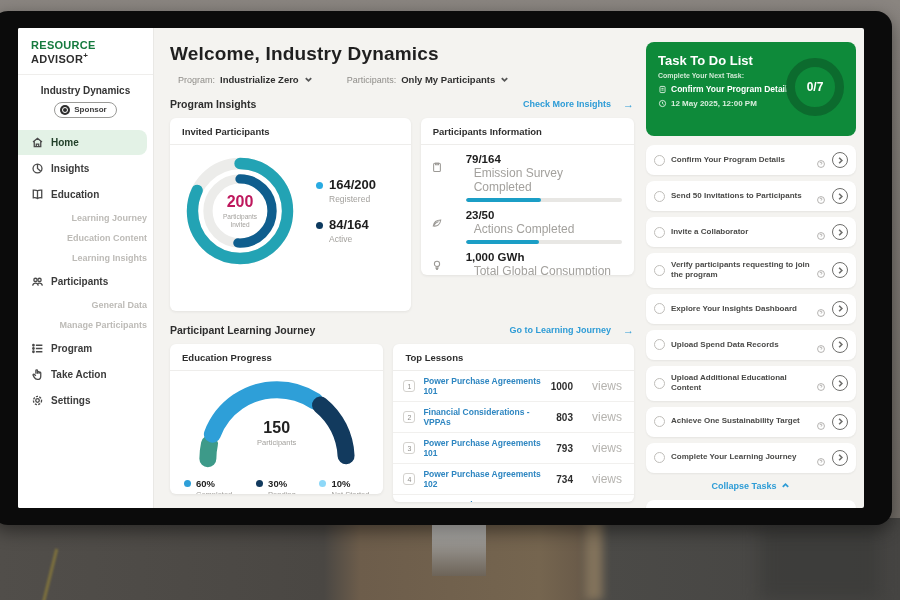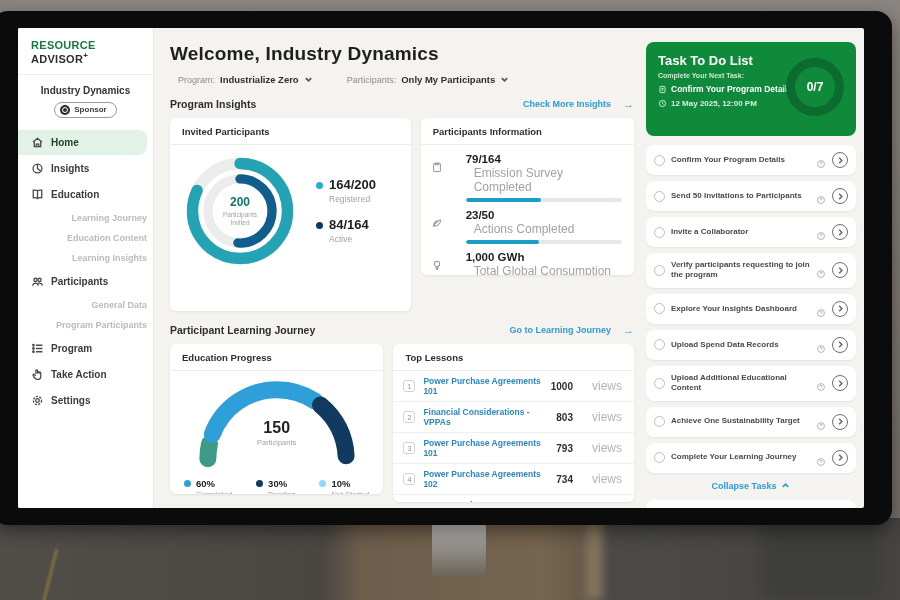--- a/index.html
+++ b/index.html
@@ -48,21 +48,21 @@
   .sec-title { font-size:10.5px; font-weight:bold; color:#2e2e2e; }
   .sec-link { font-size:9px; font-weight:bold; color:#2e9cd6; cursor:pointer; display:flex; align-items:center; gap:12px; }
   .cards { display:flex; gap:10px; margin-top:8px; }
   .card { background:#fff; border-radius:6px; box-shadow:0 1px 3px rgba(40,40,40,.08); overflow:hidden; }
   .card-h { padding:8px 12px 7px; border-bottom:1px solid #eeedeb; font-size:9.5px; font-weight:bold; color:#2e2e2e; }
 
   .card-invited { flex:53; height:193px; }
   .invited-body { display:flex; align-items:center; padding:4px 8px; }
   .donut-wrap { position:relative; width:124px; height:124px; flex:none; }
   .donut-center { position:absolute; inset:0; display:flex; flex-direction:column; align-items:center; justify-content:center; text-align:center; }
-  .donut-center .v { font-size:12px; font-weight:bold; color:#0f766e; }
+  .donut-center .v { font-size:16px; font-weight:bold; color:#be185d; }
   .donut-center .l { font-size:6.5px; color:#a3a19d; width:54px; line-height:1.3; margin-top:2px; }
   .legend-col { margin-left:14px; display:flex; flex-direction:column; gap:14px; }
   .leg { display:flex; gap:6px; align-items:flex-start; }
   .leg .dot { width:7px; height:7px; border-radius:50%; margin-top:4px; flex:none; }
   .leg .v { font-size:13px; font-weight:bold; color:#1d1d1d; line-height:1; }
   .leg .l { font-size:8.5px; color:#a3a19d; margin-top:3px; }
 
   .card-pinfo { flex:47; height:157px; }
   .pinfo-body { padding:8px 12px 0 10px; }
   .stat { display:flex; gap:23px; margin-bottom:7px; }
@@ -167,21 +167,21 @@
         <div class="nav-sub">Learning Insights</div>
         <div class="nav-item">
           <svg viewBox="0 0 16 16">
                 <circle cx="5.5" cy="6" r="2"></circle>
                 <circle cx="10.5" cy="6" r="2"></circle>
                 <path d="M2 13c.4-2 1.8-3 3.5-3s3.1 1 3.5 3M8.6 10.4c.6-.3 1.2-.4 1.9-.4 1.7 0 3.1 1 3.5 3"></path>
               </svg>
           <span>Participants</span>
         </div>
         <div class="nav-sub">General Data</div>
-        <div class="nav-sub">Program Participants</div>
+        <div class="nav-sub">Manage Participants</div>
         <div class="nav-item">
           <svg viewBox="0 0 16 16">
                 <path d="M6 4h8M6 8h8M6 12h8"></path>
                 <circle cx="3" cy="4" r=".9"></circle>
                 <circle cx="3" cy="8" r=".9"></circle>
                 <circle cx="3" cy="12" r=".9"></circle>
               </svg>
           <span>Program</span>
         </div>
         <div class="nav-item">

